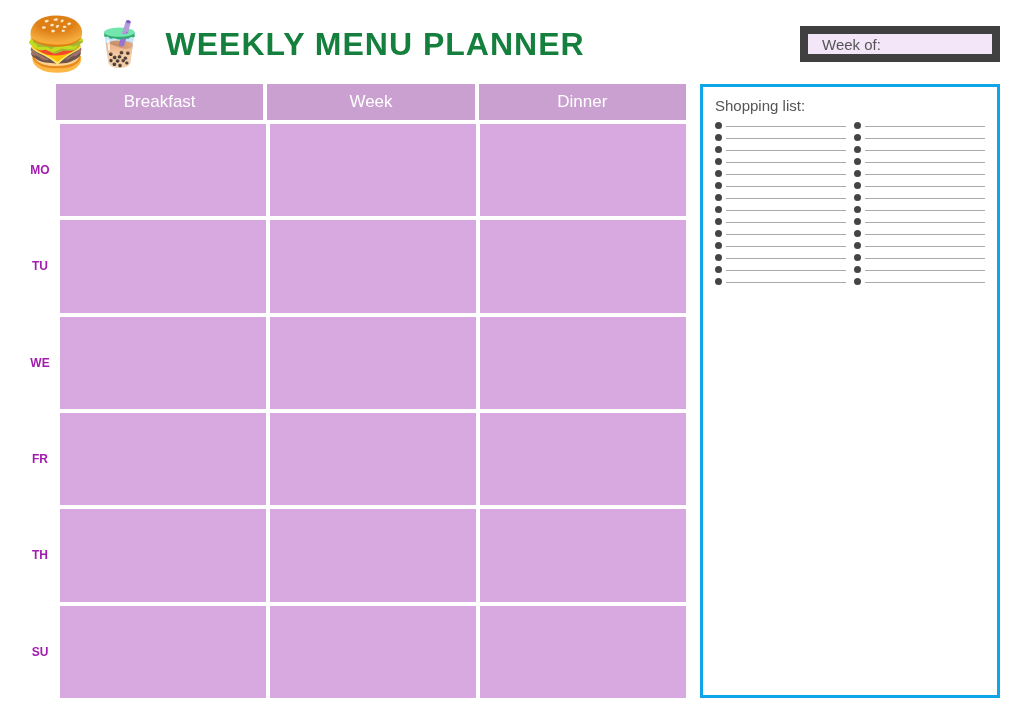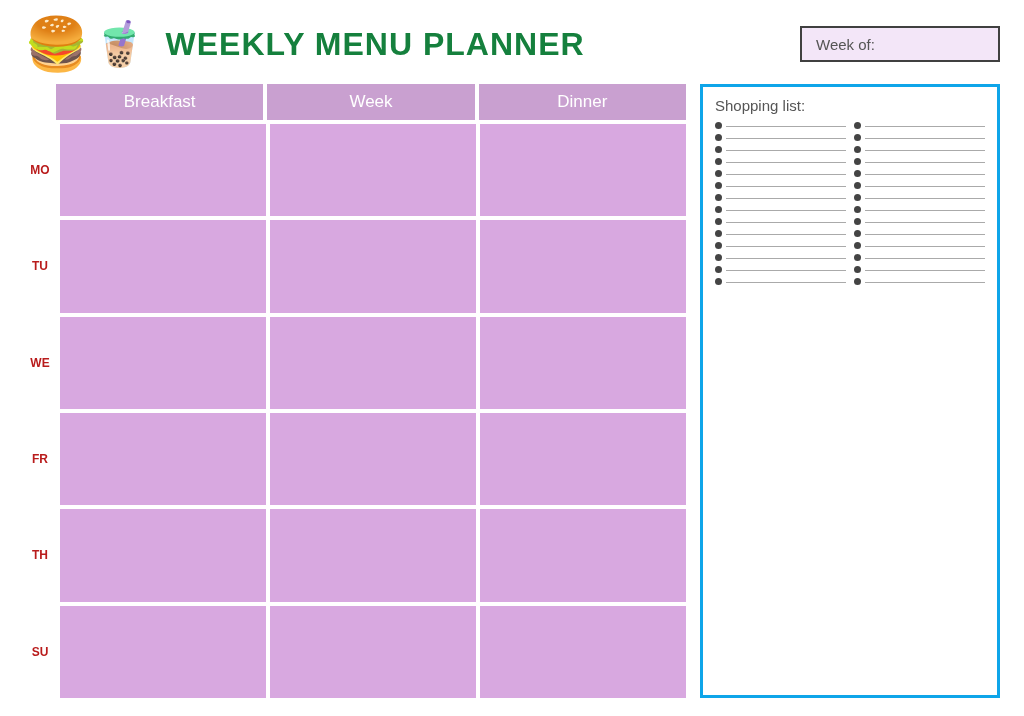--- a/index.html
+++ b/index.html
@@ -36,21 +36,21 @@
     }
     .title {
       font-size: 32px;
       font-weight: 900;
       letter-spacing: 1px;
       color: #15803d;
       text-transform: uppercase;
       flex: 1;
     }
     .week-of-box {
-      border: 2px solid #404040;
+      border: 8px solid #404040;
       padding: 6px 14px;
       min-width: 200px;
       font-size: 15px;
       color: #555;
       background: #f3e6f8;
       height: 36px;
       display: flex;
       align-items: center;
     }
 
@@ -92,21 +92,21 @@
     .planner-row {
       display: flex;
       flex: 1;
       align-items: center;
       gap: 4px;
     }
     .day-label {
       width: 32px;
       font-size: 12px;
       font-weight: bold;
-      color: #b91c1c;
+      color: #a21caf;
       text-align: center;
       flex-shrink: 0;
     }
     .meal-cell {
       flex: 1;
       background: #d8a8e0;
       height: 100%;
       min-height: 56px;
     }
 

